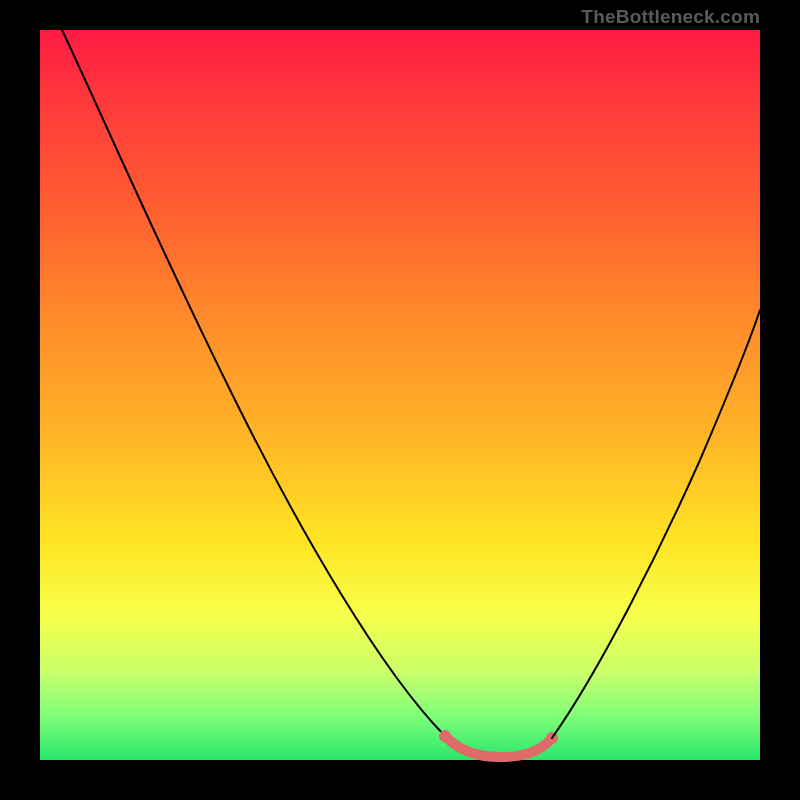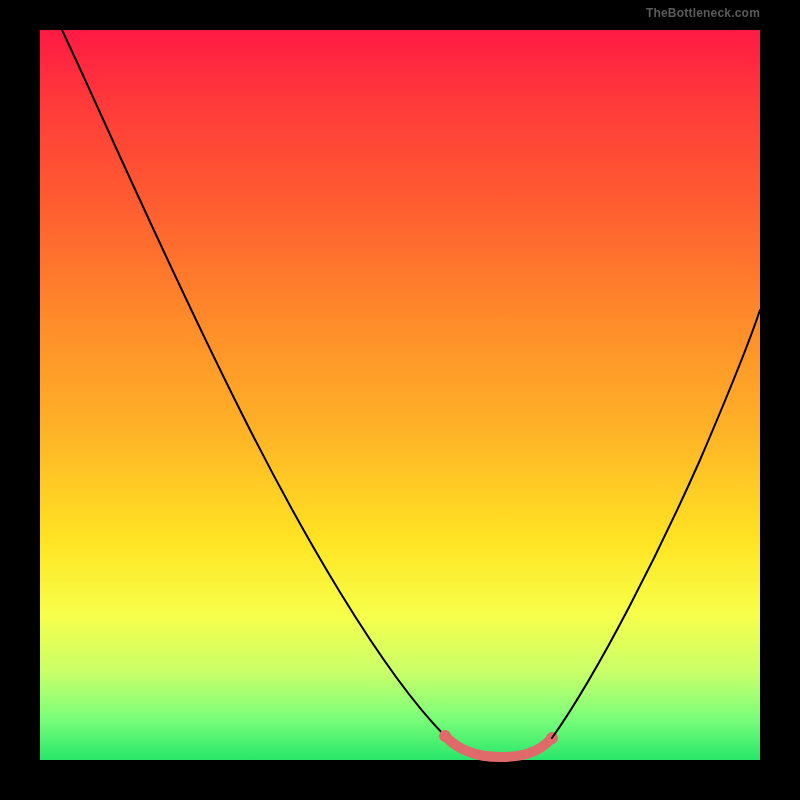--- a/index.html
+++ b/index.html
@@ -34,21 +34,21 @@
       #f7ff4a 80%,
       #c9ff6a 88%,
       #7fff7a 94%,
       #28e66a 100%);
   }
   .watermark {
     position: absolute;
     top: 6px;
     right: 40px;
     font-family: Arial, Helvetica, sans-serif;
-    font-size: 12px;
+    font-size: 19px;
     font-weight: bold;
     color: #5a5a5a;
     letter-spacing: 0.2px;
   }
   svg.curves {
     position: absolute;
     left: 40px;
     top: 30px;
     width: 720px;
     height: 730px;

